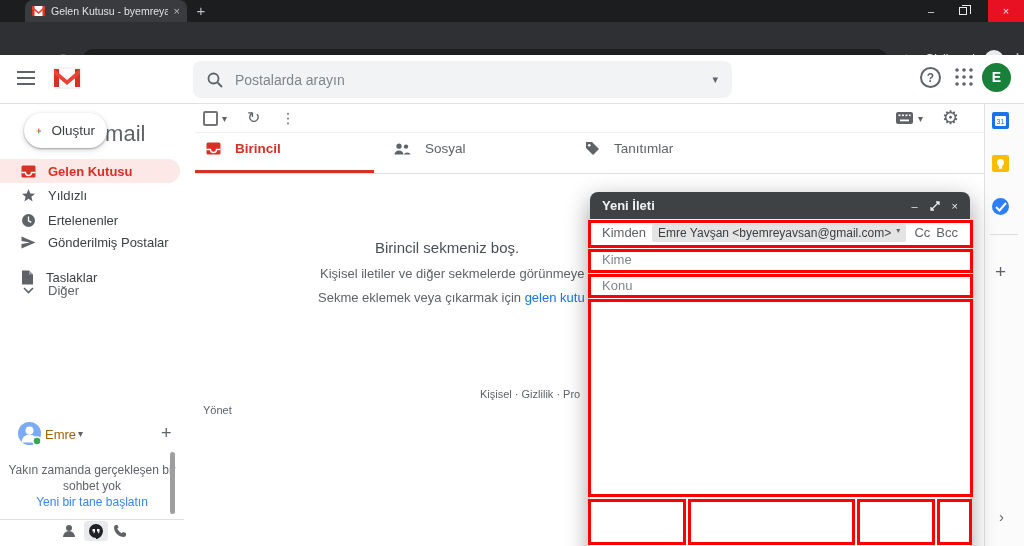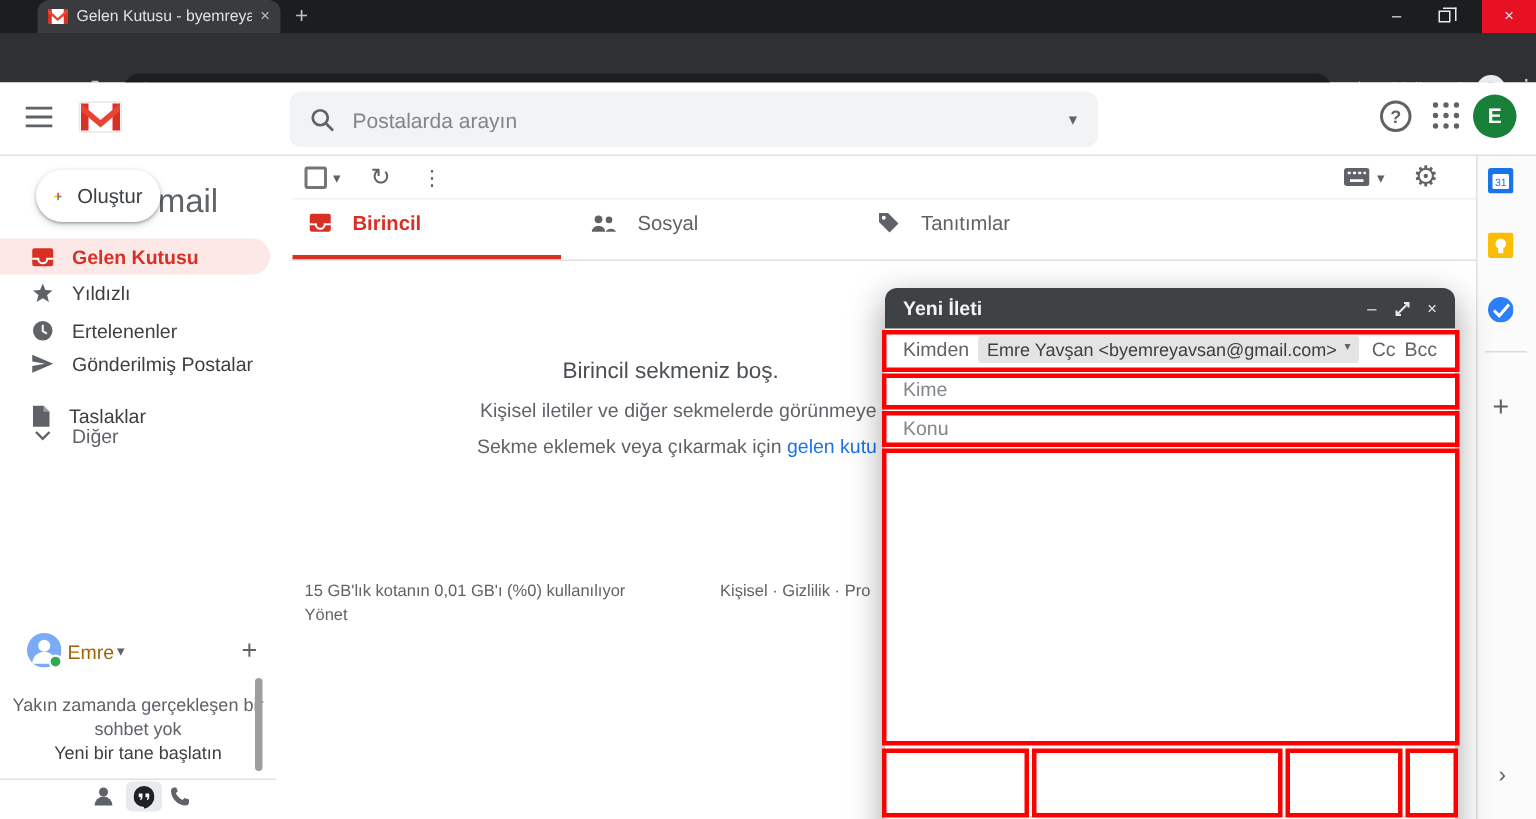--- a/index.html
+++ b/index.html
@@ -53,21 +53,21 @@
   .compose-btn { position:absolute; left:24px; top:113px; width:83px; height:35px; background:#fff;
                  border-radius:18px; box-shadow:0 1px 2px rgba(0,0,0,.3), 0 2px 6px rgba(0,0,0,.15);
                  display:flex; align-items:center; padding:0 12px; gap:10px; }
   .compose-label { font-size:13.5px; color:#3c4043; }
   .navitem { position:absolute; left:0; width:180px; height:24px; display:flex; align-items:center;
              padding-left:21px; gap:12px; font-size:13px; color:#3c4043; }
   .navitem.active { background:#fce8e6; border-radius:0 16px 16px 0; color:#d93025; font-weight:bold; }
   .chat-name { font-size:13px; color:#a16207; }
   .chat-empty { position:absolute; left:0; top:462px; width:184px; text-align:center; font-size:12px;
                 color:#5f6368; line-height:16px; }
-  .chat-link { color:#404040; }
+  .chat-link { color:#3b82f6; }
   .chat-scroll { position:absolute; left:170px; top:452px; width:5px; height:62px; background:#9e9e9e; border-radius:3px; }
   .sb-divider { position:absolute; left:0; top:519px; width:184px; height:1px; background:#e0e0e0; }
   .hangbg { position:absolute; left:84px; top:521px; width:24px; height:20px; background:#e8eaed; border-radius:4px; }
 
   
   .mtoolbar-border { position:absolute; left:195px; top:132px; width:789px; height:1px; background:#efefef; }
   .checkbox { position:absolute; left:203px; top:111px; width:15px; height:15px; border:2px solid #757575; border-radius:2px; }
   .caret { color:#5f6368; font-size:10px; }
   .tabs-border { position:absolute; left:195px; top:173px; width:789px; height:1px; background:#e0e0e0; }
   .tab-underline { position:absolute; left:195px; top:170px; width:179px; height:3px; background:#d93025; }
@@ -333,21 +333,20 @@
     </svg>
     <span>Tanıtımlar</span>
   </div>
   <div class="tab-underline"></div>
   <div class="tabs-border"></div>
 
   <div class="empty-title">Birincil sekmeniz boş.</div>
   <div class="empty-l2">Kişisel iletiler ve diğer sekmelerde görünmeye</div>
   <div class="empty-l3"><span>Sekme eklemek veya çıkarmak için </span><a href="#">gelen kutu</a></div>
 
-  <div class="quota">15 GB'lık kotanın 0,01 GB'ı (%0) kullanılıyor</div>
   <div class="manage">Yönet</div>
   <div class="legal">Kişisel · Gizlilik · Pro</div>
 
   <div class="sidepanel"></div>
   <svg class="abs" style="left:992px; top:112px;" width="17" height="17" viewBox="0 0 17 17">
     <rect x="0" y="0" width="17" height="17" rx="2" fill="#1a73e8"></rect>
     <rect x="3" y="4" width="11" height="10" rx="1" fill="#fff"></rect>
     <text x="8.5" y="12" font-size="7" font-family="Liberation Sans, sans-serif" fill="#1a73e8" text-anchor="middle">31</text>
   </svg>
   <svg class="abs" style="left:992px; top:155px;" width="17" height="17" viewBox="0 0 17 17">

